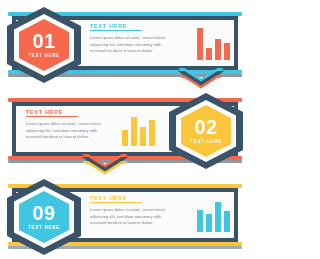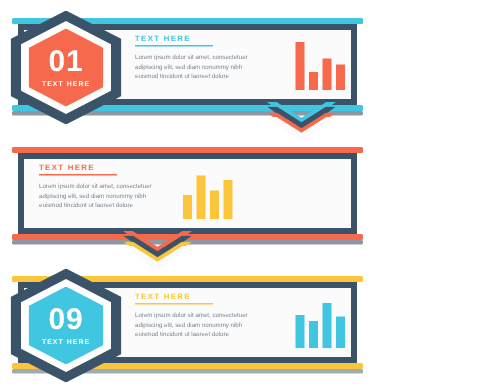--- a/index.html
+++ b/index.html
@@ -211,20 +211,29 @@
 
   <div class="banner banner-2">
     <div class="accent-layer" style="top:8px;height:4px;background:#F7694C;"></div>
     <div class="accent-layer" style="top:66px;height:4px;background:#F7694C;"></div>
     <div class="accent-layer" style="top:70px;height:3px;background:#2f4456;opacity:0.55;"></div>
 
     <div class="plaque">
       <div class="plaque-inner"></div>
     </div>
 
+    <div class="hex-wrap hex-right">
+      <div class="hex hex-outer"></div>
+      <div class="hex hex-white"></div>
+      <div class="hex hex-fill" style="background:#FBC63C;"></div>
+      <div class="hex-label">
+        <span class="hex-number">02</span>
+        <span class="hex-sub">TEXT HERE</span>
+      </div>
+    </div>
 
     <div class="content content-left">
       <p class="content-title" style="color:#F7694C;">TEXT HERE</p>
       <div class="title-rule" style="background:#F7694C;"></div>
       <p class="content-body">Lorem ipsum dolor sit amet, consectetuer adipiscing elit, sed diam nonummy nibh euismod tincidunt ut laoreet dolore</p>
     </div>
 
     <div class="chart chart-mid">
       <div class="bar" style="height:16px;background:#FBC63C;"></div>
       <div class="bar" style="height:29px;background:#FBC63C;"></div>

